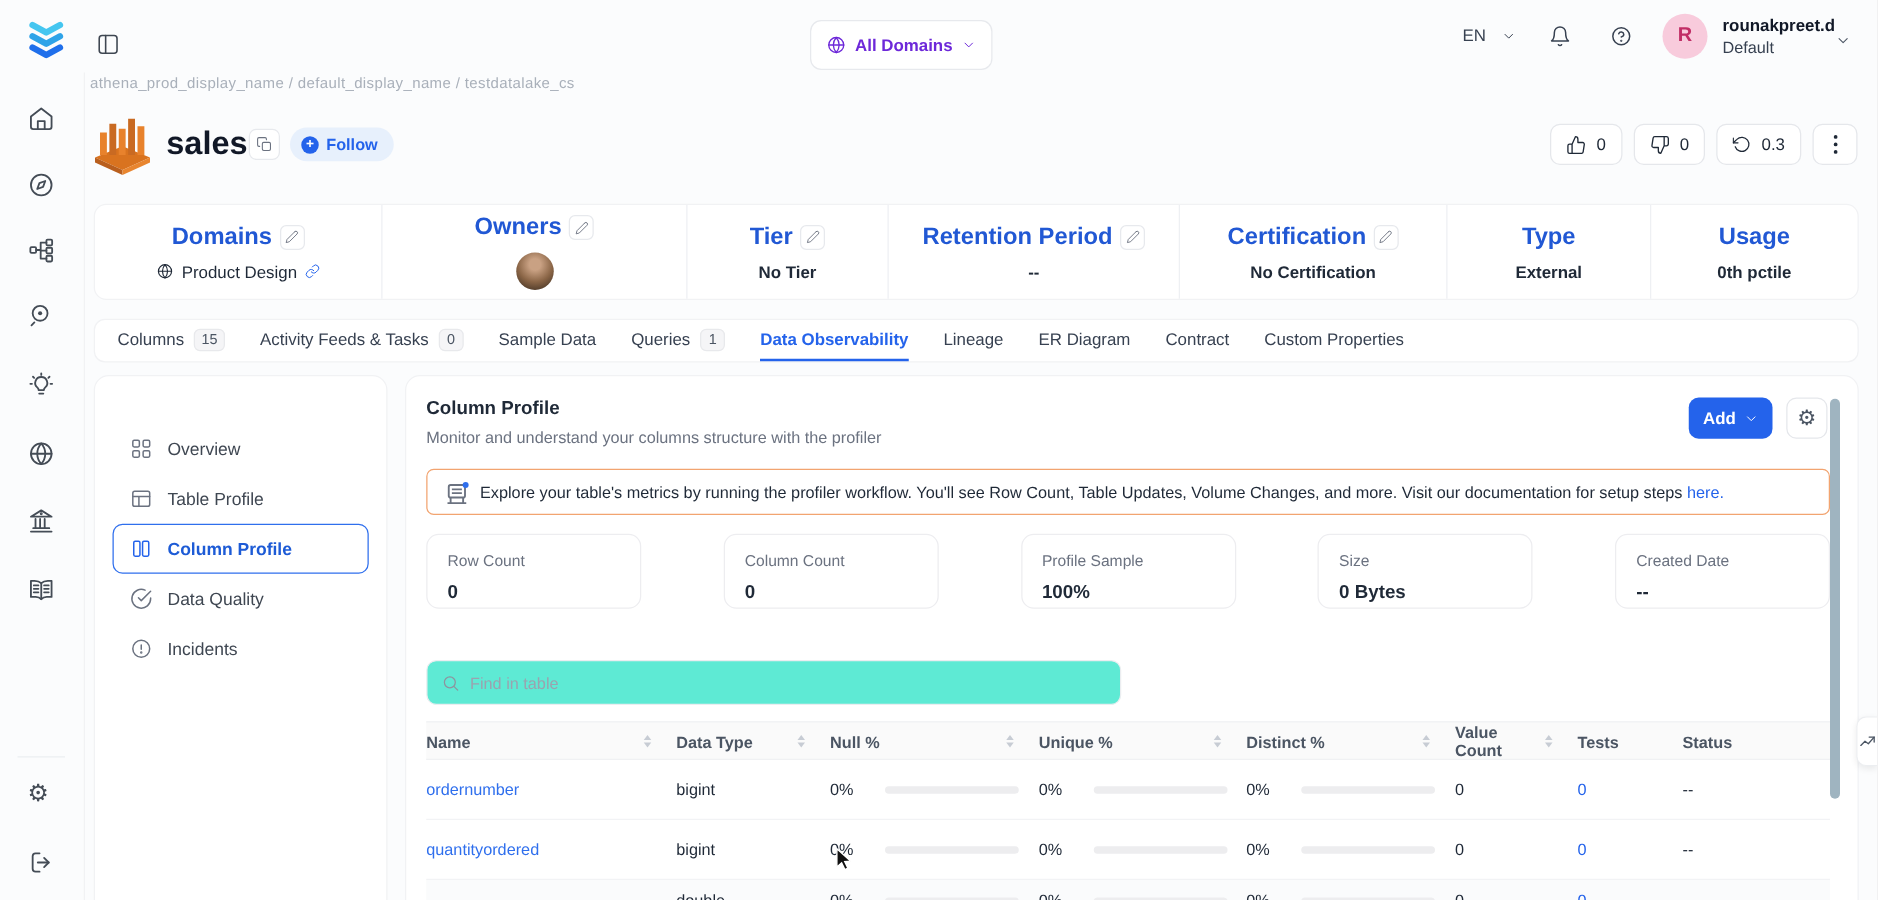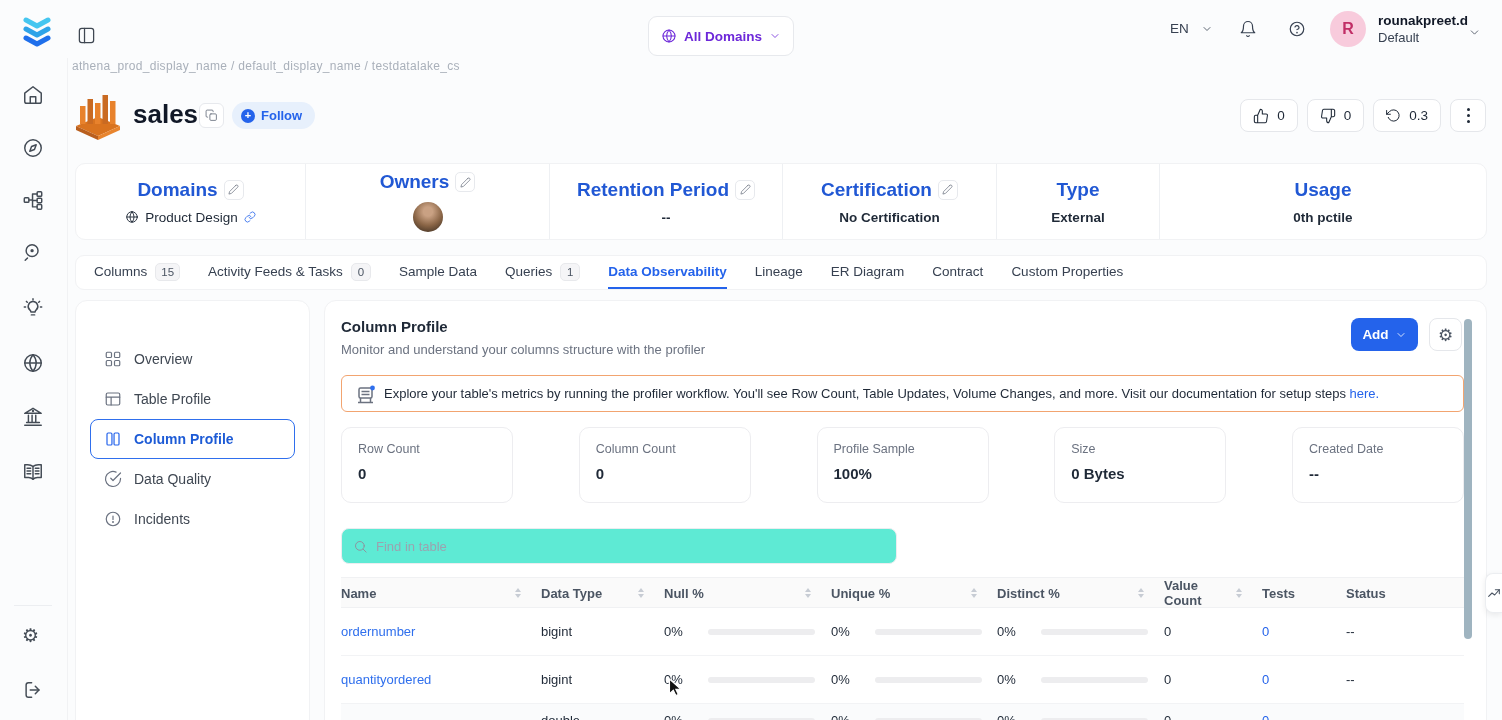--- a/index.html
+++ b/index.html
@@ -74,21 +74,21 @@
   .mainpanel { position:absolute; left:324px; top:300px; width:1163px; height:440px; background:#fff; border:1px solid #f1f2f4; border-radius:12px; }
   .panel-title { position:absolute; left:16px; top:17px; font-size:15px; font-weight:700; color:#1f2937; }
   .panel-sub { position:absolute; left:16px; top:41px; font-size:13px; color:#6b7280; }
   .add-btn { position:absolute; left:1026px; top:17px; width:67px; height:33px; background:#2463eb; color:#fff; font-size:13.5px; font-weight:600; border:none; border-radius:8px; display:flex; align-items:center; justify-content:center; gap:6px; cursor:pointer; }
   .panel-gear { position:absolute; left:1104px; top:17px; width:33px; height:33px; background:#fff; border:1px solid #e5e7eb; border-radius:8px; color:#4b5563; display:flex; align-items:center; justify-content:center; cursor:pointer; }
   .banner { position:absolute; left:16px; top:74px; width:1123px; height:37px; border:1px solid #f2a470; border-radius:6px; background:#fff; display:flex; align-items:center; padding-left:42px; }
   .banner-icon { position:absolute; left:12px; top:7px; }
   .banner-text { font-size:13px; color:#1f2937; }
   .banner-link { color:#2463eb; cursor:pointer; }
   .stats { position:absolute; left:16px; top:126px; width:1123px; display:flex; justify-content:space-between; }
-  .stat-card { width:172px; height:76px; border:1px solid #ededf0; border-radius:10px; padding:14px 16px; }
+  .stat-card { width:172px; height:60px; border:1px solid #ededf0; border-radius:10px; padding:14px 16px; }
   .stat-label { font-size:12.5px; color:#6b7280; }
   .stat-value { margin-top:9px; font-size:15px; font-weight:700; color:#1f2937; }
   .findwrap { position:absolute; left:16px; top:227px; width:556px; height:36px; border:1px solid #ebedf0; border-radius:8px; background:#5eead4; display:flex; align-items:center; padding:0 11px; gap:8px; color:#8d949e; }
   .findwrap input { flex:1; border:none; outline:none; font-size:13px; color:#374151; font-family:inherit; background:transparent; }
   .findwrap input::placeholder { color:#9aa3af; }
   .ptable { position:absolute; left:16px; top:276px; width:1123px; }
   .grid-row { display:grid; grid-template-columns:200px 123px 167px 166px 167px 98px 84px 1fr; align-items:center; }
   .thead { height:31px; background:#fafafa; border-top:1px solid #f0f1f3; border-bottom:1px solid #f0f1f3; }
   .th { display:flex; align-items:center; justify-content:space-between; padding-right:20px; font-size:13px; font-weight:600; color:#4b5563; cursor:pointer; }
   .th.nosort { cursor:default; }
@@ -323,20 +323,31 @@
       <div class="meta-label">
           <span>Owners</span>
         <span class="edit-btn">
             <svg class="ic" width="11" height="11" viewBox="0 0 24 24">
               <path d="M17 3a2.83 2.83 0 1 1 4 4L7.5 20.5 2 22l1.5-5.5L17 3z"></path>
             </svg>
           </span>
       </div>
       <div class="owner-avatar"></div>
     </div>
+    <div class="meta-cell" style="width:161px">
+      <div class="meta-label">
+          <span>Tier</span>
+        <span class="edit-btn">
+            <svg class="ic" width="11" height="11" viewBox="0 0 24 24">
+              <path d="M17 3a2.83 2.83 0 1 1 4 4L7.5 20.5 2 22l1.5-5.5L17 3z"></path>
+            </svg>
+          </span>
+      </div>
+      <div class="meta-value">No Tier</div>
+    </div>
     <div class="meta-cell" style="width:233px">
       <div class="meta-label">
           <span>Retention Period</span>
         <span class="edit-btn">
             <svg class="ic" width="11" height="11" viewBox="0 0 24 24">
               <path d="M17 3a2.83 2.83 0 1 1 4 4L7.5 20.5 2 22l1.5-5.5L17 3z"></path>
             </svg>
           </span>
       </div>
       <div class="meta-value">--</div>

